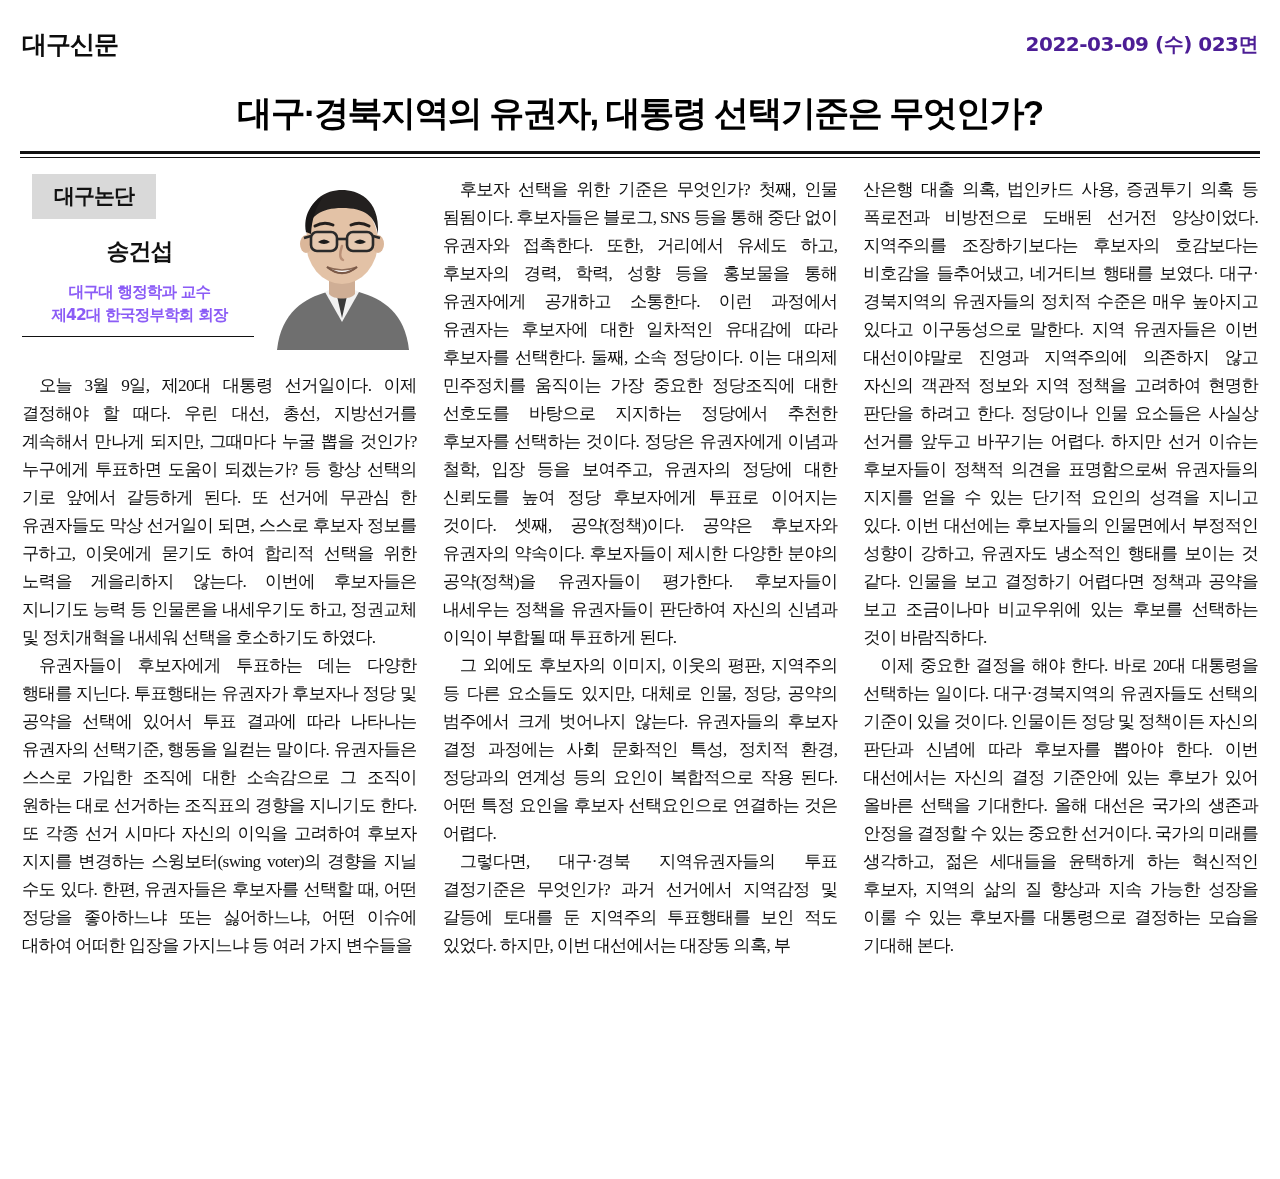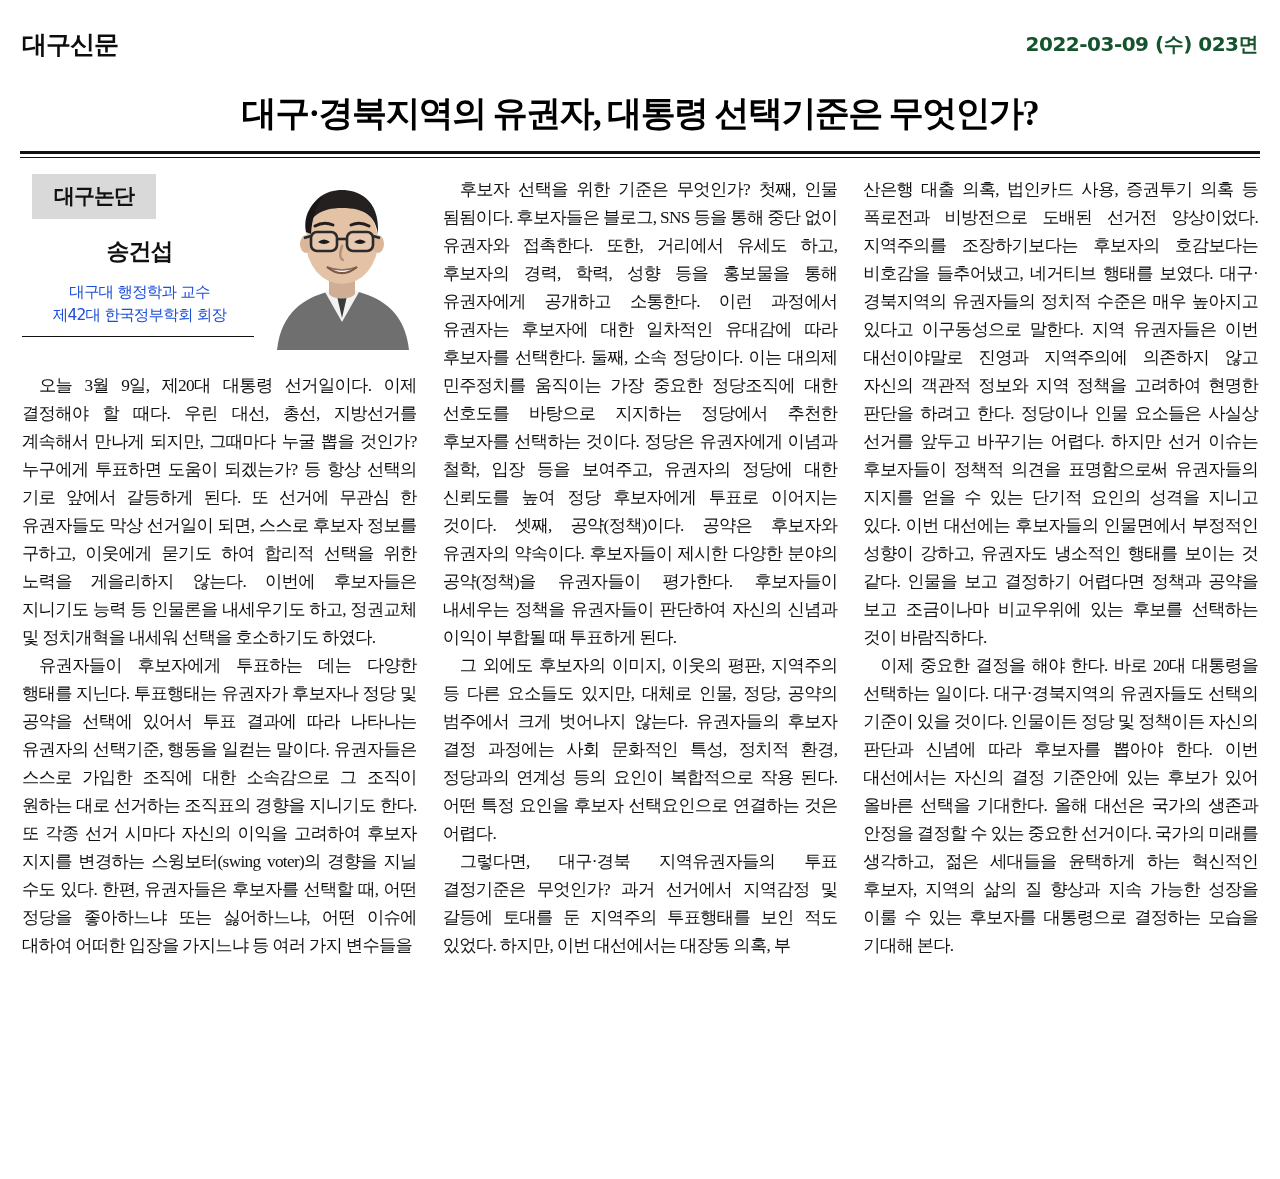--- a/index.html
+++ b/index.html
@@ -36,28 +36,28 @@
     font-size: 25px;
     font-weight: 700;
     letter-spacing: -1px;
     color: #0d0d0d;
   }
   .issue-date {
     font-family: "DejaVu Sans", "Liberation Sans", sans-serif;
     font-size: 20px;
     font-weight: 700;
     letter-spacing: -0.5px;
-    color: #14532d;
+    color: #4c1d95;
     padding-top: 3px;
   }
 
   
   .headline {
     text-align: center;
-    font-family: Liberation Serif, serif;
+    font-family: Liberation Sans, sans-serif;
     font-size: 35px;
     font-weight: 700;
     letter-spacing: -1.6px;
     color: #000000;
     margin-top: 18px;
     margin-bottom: 14px;
   }
 
   
   .rule-thick {
@@ -119,23 +119,24 @@
     font-family: Liberation Mono, monospace;
     font-size: 23px;
     font-weight: 700;
     letter-spacing: -1px;
     color: #111;
   }
   .author-affil {
     font-family: "DejaVu Sans", "Liberation Sans", sans-serif;
     font-size: 15.5px;
     letter-spacing: -0.8px;
-    color: #1d4ed8;
+    color: #8b5cf6;
     margin-top: 9px;
     line-height: 1.45;
+    font-weight: bold;
   }
   .byline-underline {
     width: 232px;
     border-top: 1.5px solid #111;
     margin-top: 10px;
   }
 
   
   .portrait {
     position: absolute;

